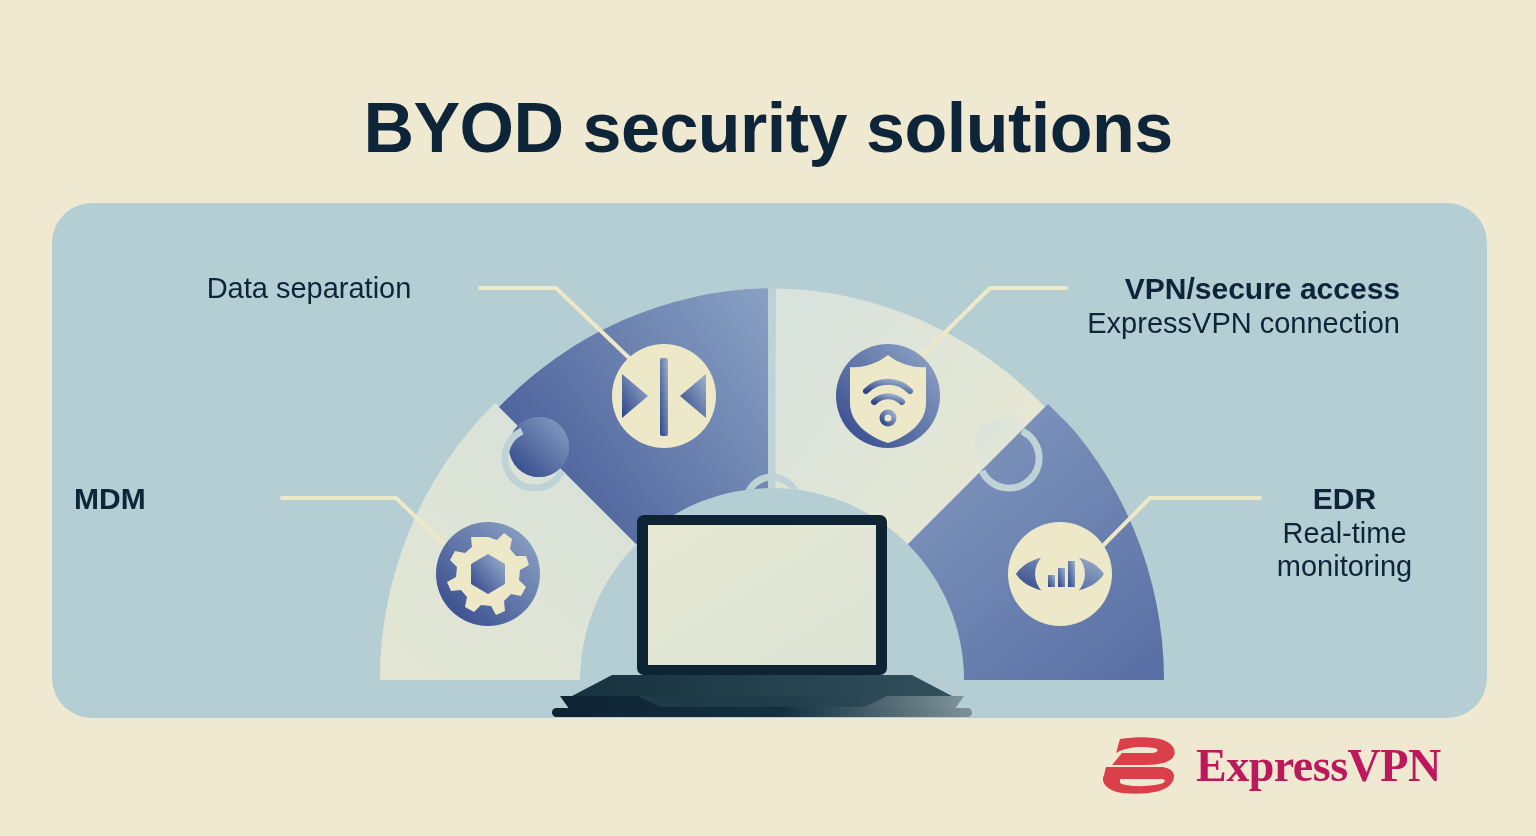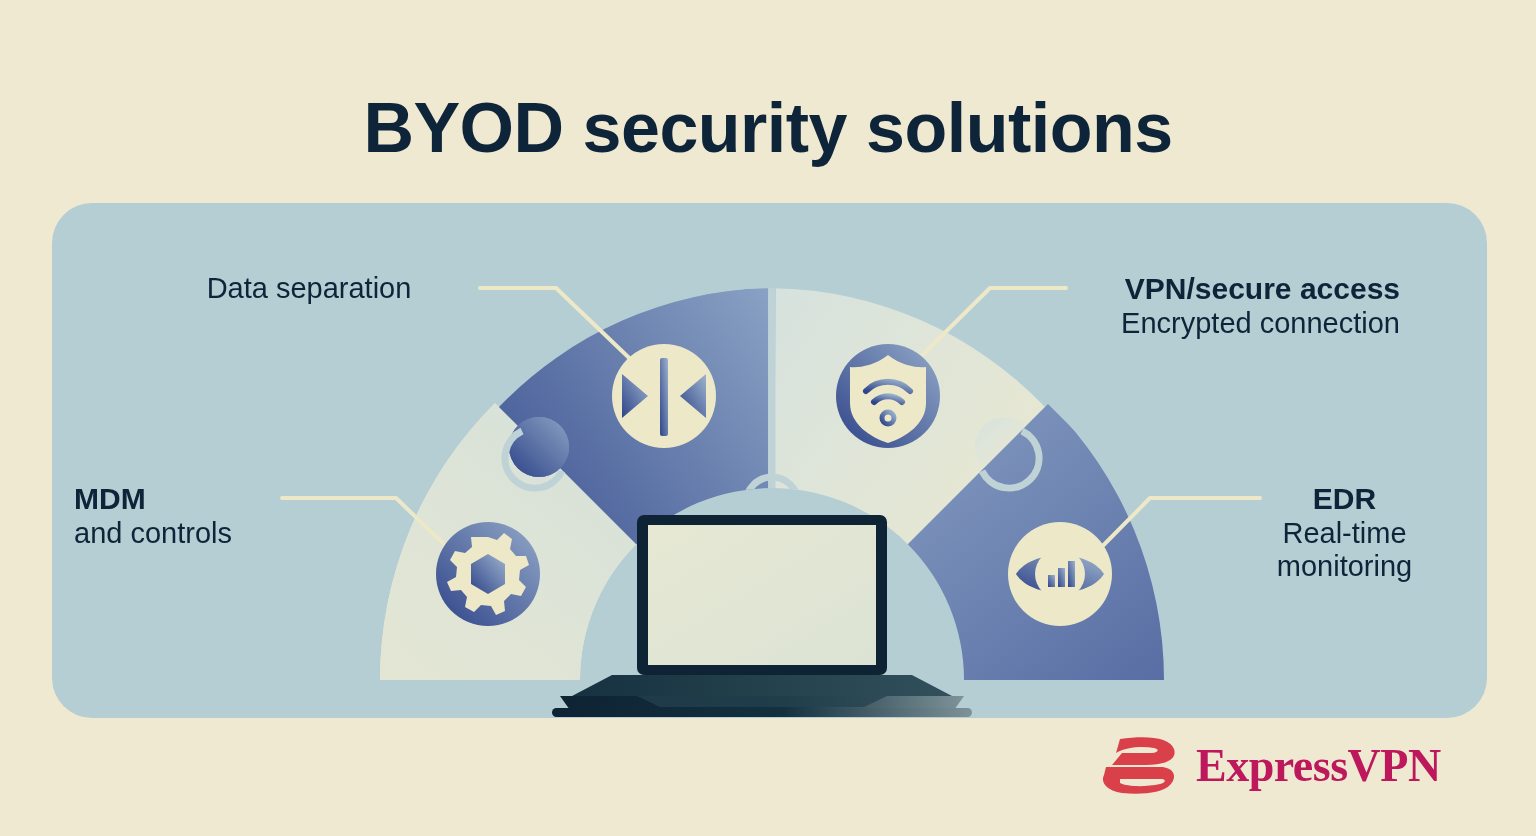--- a/index.html
+++ b/index.html
@@ -192,26 +192,25 @@
       <rect x="500" y="505" width="420" height="9" rx="4.5" fill="url(#gBase)"></rect>
     </g>
   </svg>
 
   <div class="label lbl-container">
     <div class="sub">Data separation</div>
   </div>
 
   <div class="label lbl-mdm">
     <div class="lead">MDM</div>
-    <div class="sub">and controls</div>
   </div>
 
   <div class="label lbl-vpn">
     <div class="lead">VPN/secure access</div>
-    <div class="sub">Encrypted connection</div>
+    <div class="sub">ExpressVPN connection</div>
   </div>
 
   <div class="label lbl-edr">
     <div class="lead">EDR</div>
     <div class="sub">Real-time</div>
     <div class="sub">monitoring</div>
   </div>
 
   <div class="logo">
     <svg width="84" height="62" viewBox="0 0 84 62">

